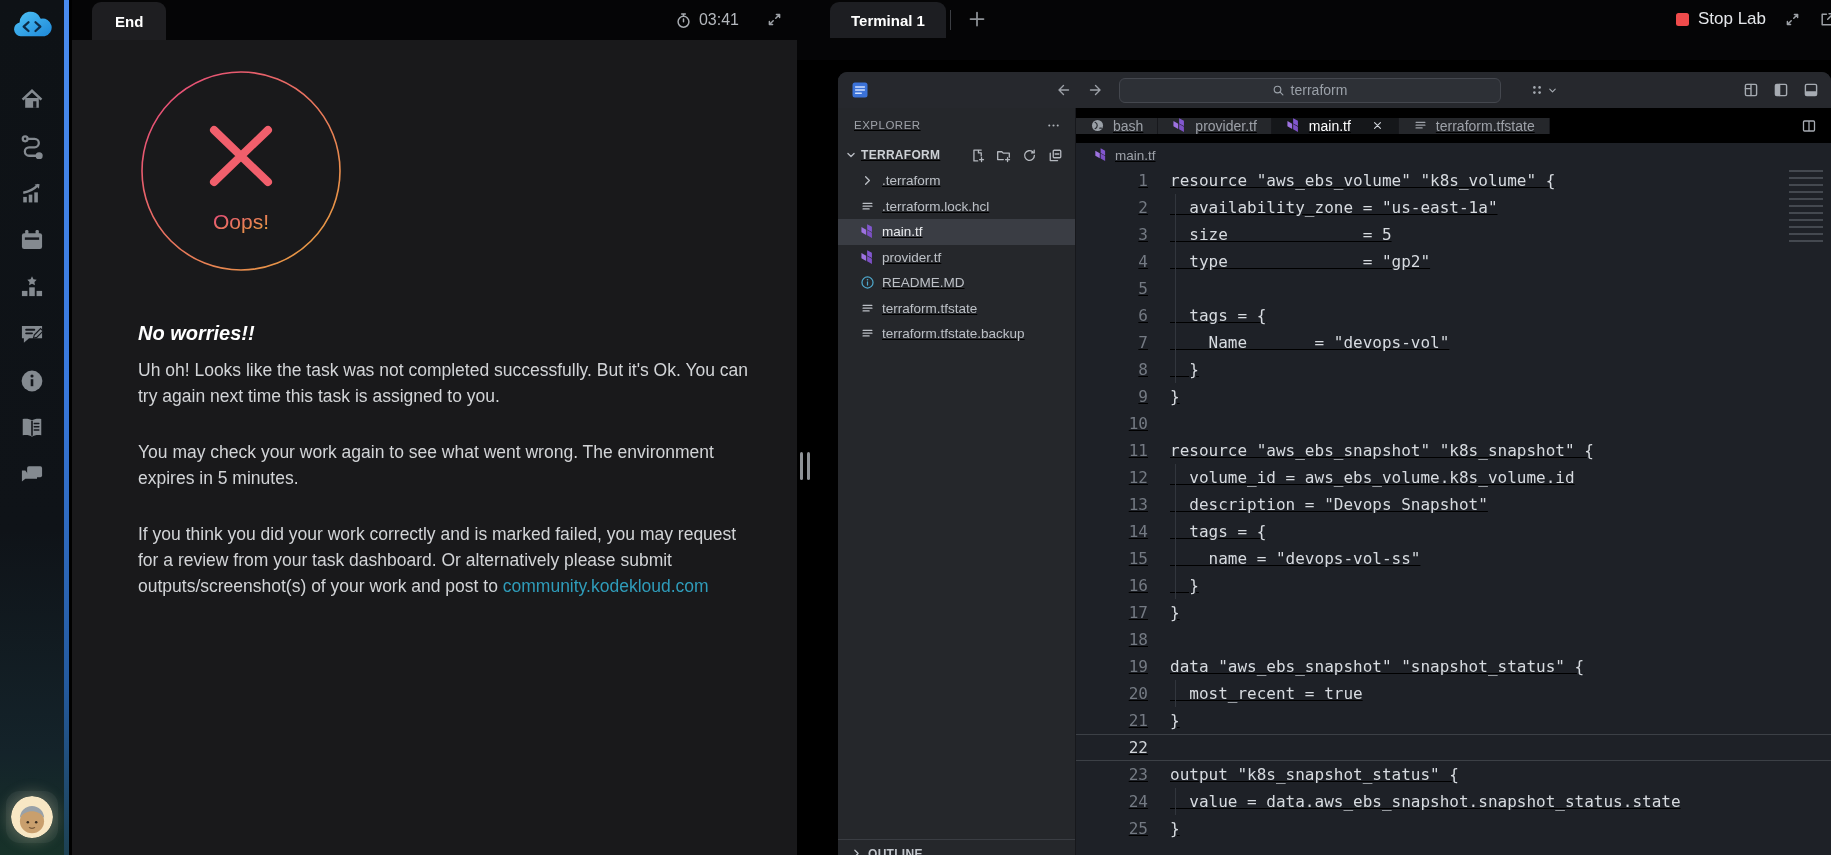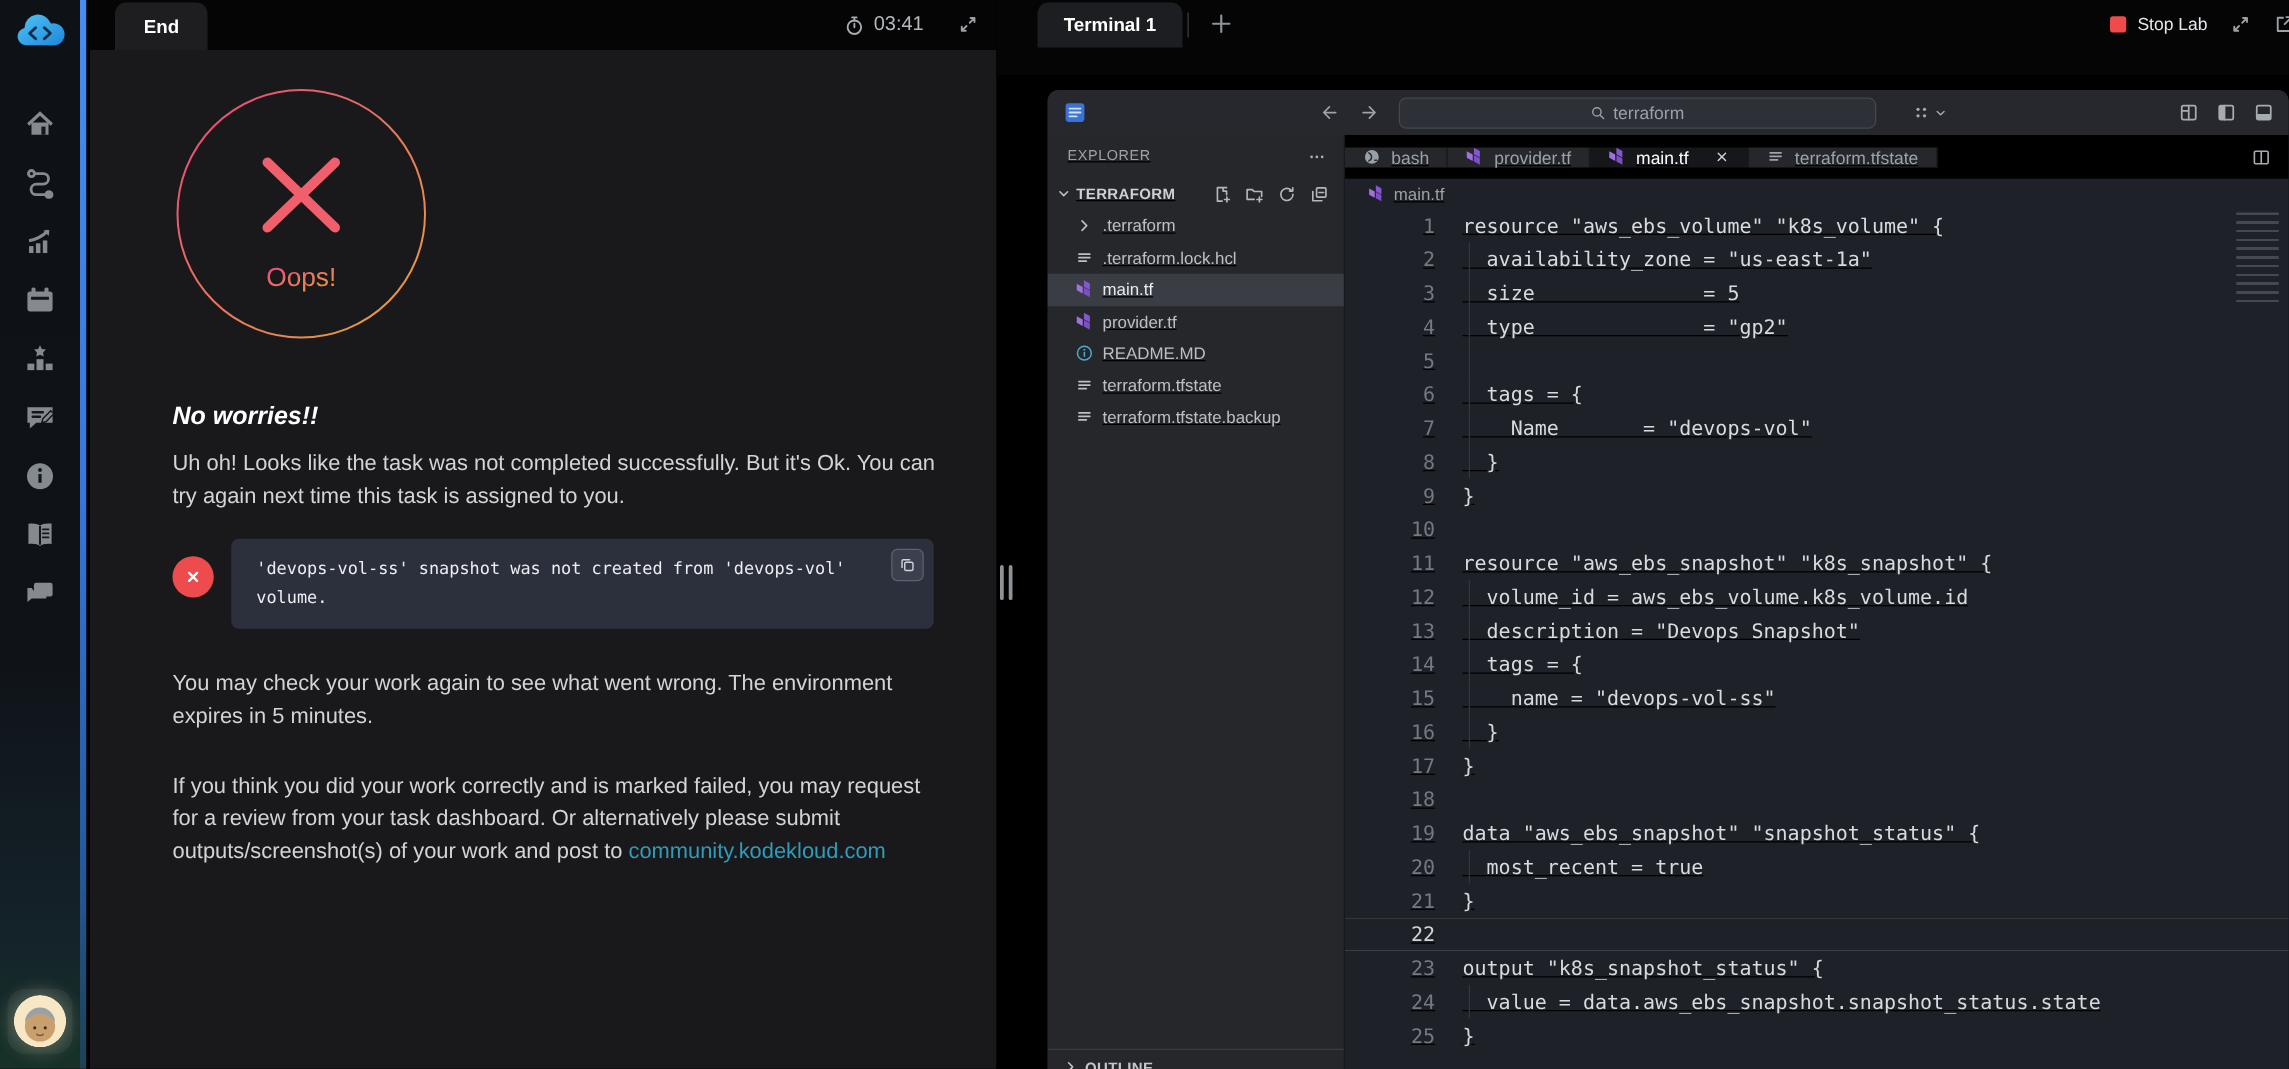--- a/index.html
+++ b/index.html
@@ -61,21 +61,21 @@
   .right-top { position:absolute; left:797px; right:0; top:0; height:60px; background:#050506; }
   .rt-tab { position:absolute; left:33px; top:2px; height:36px; padding:0 21px; background:#1d1e22;
     border-radius:9px 9px 0 0; color:#fff; font-weight:700; font-size:15px;
     display:flex; align-items:center; cursor:pointer; }
   .rt-sep { position:absolute; left:153px; top:10px; width:1px; height:20px; background:#3c3e43; }
   .rt-plus { position:absolute; left:170px; top:9px; width:20px; height:20px; color:#8e9297; cursor:pointer; }
   .rt-right { position:absolute; right:0; top:0; height:38px; display:flex; align-items:center; gap:18px;
     padding-right:4px; }
   .stop-lab { display:flex; align-items:center; gap:9px; cursor:pointer; }
   .stop-sq { width:13px; height:13px; border-radius:2.5px; background:#ef4b4b; }
-  .stop-label { color:#e5e7ea; font-size:14px; }
+  .stop-label { color:#e5e7ea; font-size:17px; }
   .rt-expand { width:17px; height:17px; color:#9da1a6; cursor:pointer; }
   .rt-external { width:17px; height:17px; color:#9da1a6; margin-right:-9px; cursor:pointer; }
 
   
   .vscode { position:absolute; left:838px; top:72px; width:993px; height:795px; background:#1e2127;
     border-radius:9px 9px 0 0; overflow:hidden; display:flex; flex-direction:column; }
   .vs-title { height:36px; background:#26282d; display:flex; align-items:center; padding:0 12px; flex-shrink:0; }
   .vs-menu { width:20px; height:20px; cursor:pointer; }
   .vs-title .sp { flex:1; }
   .vs-nav { display:flex; gap:15px; color:#9da1a8; margin-right:16px; }
@@ -258,40 +258,20 @@
         </defs>
         <circle cx="103" cy="105" r="99" fill="none" stroke="url(#og)" stroke-width="1.6"></circle>
         <path d="M76 64l54 52M130 64l-54 52" stroke="#f15f6c" stroke-width="8" stroke-linecap="round"></path>
         <text x="103" y="163" text-anchor="middle" font-size="21" font-weight="500" fill="url(#og)">Oops!</text>
       </svg>
     </div>
 
     <div class="lp-heading">No worries!!</div>
     <p class="lp-para">Uh oh! Looks like the task was not completed successfully. But it's Ok. You can try again next time this task is assigned to you.</p>
 
-    <div class="err-row">
-      <div class="err-badge">
-        <span class="icon">
-          <svg viewBox="0 0 16 16" fill="none" stroke="#fff" stroke-width="1.9" stroke-linecap="round">
-            <path d="M4.6 4.6l6.8 6.8M11.4 4.6l-6.8 6.8"></path>
-          </svg>
-        </span>
-      </div>
-      <div class="err-box">
-        <span>'devops-vol-ss' snapshot was not created from 'devops-vol' volume.</span>
-        <span class="copy-btn">
-          <span class="icon">
-            <svg viewBox="0 0 16 16" fill="none" stroke="currentColor" stroke-width="1.3">
-              <rect x="5.5" y="5.5" width="7.5" height="7.5" rx="1.2"></rect>
-              <path d="M10.5 3.2H4.2A1.2 1.2 0 0 0 3 4.4v6.3"></path>
-            </svg>
-          </span>
-        </span>
-      </div>
-    </div>
 
     <p class="lp-para mt30">You may check your work again to see what went wrong. The environment expires in 5 minutes.</p>
     <p class="lp-para mt30"><span>If you think you did your work correctly and is marked failed, you may request for a review from your task dashboard. Or alternatively please submit outputs/screenshot(s) of your work and post to </span><a class="lp-link">community.kodekloud.com</a></p>
   </div>
 </div>
 
 <div class="divider-handle">
     <i></i>
     <i></i>
   </div>

